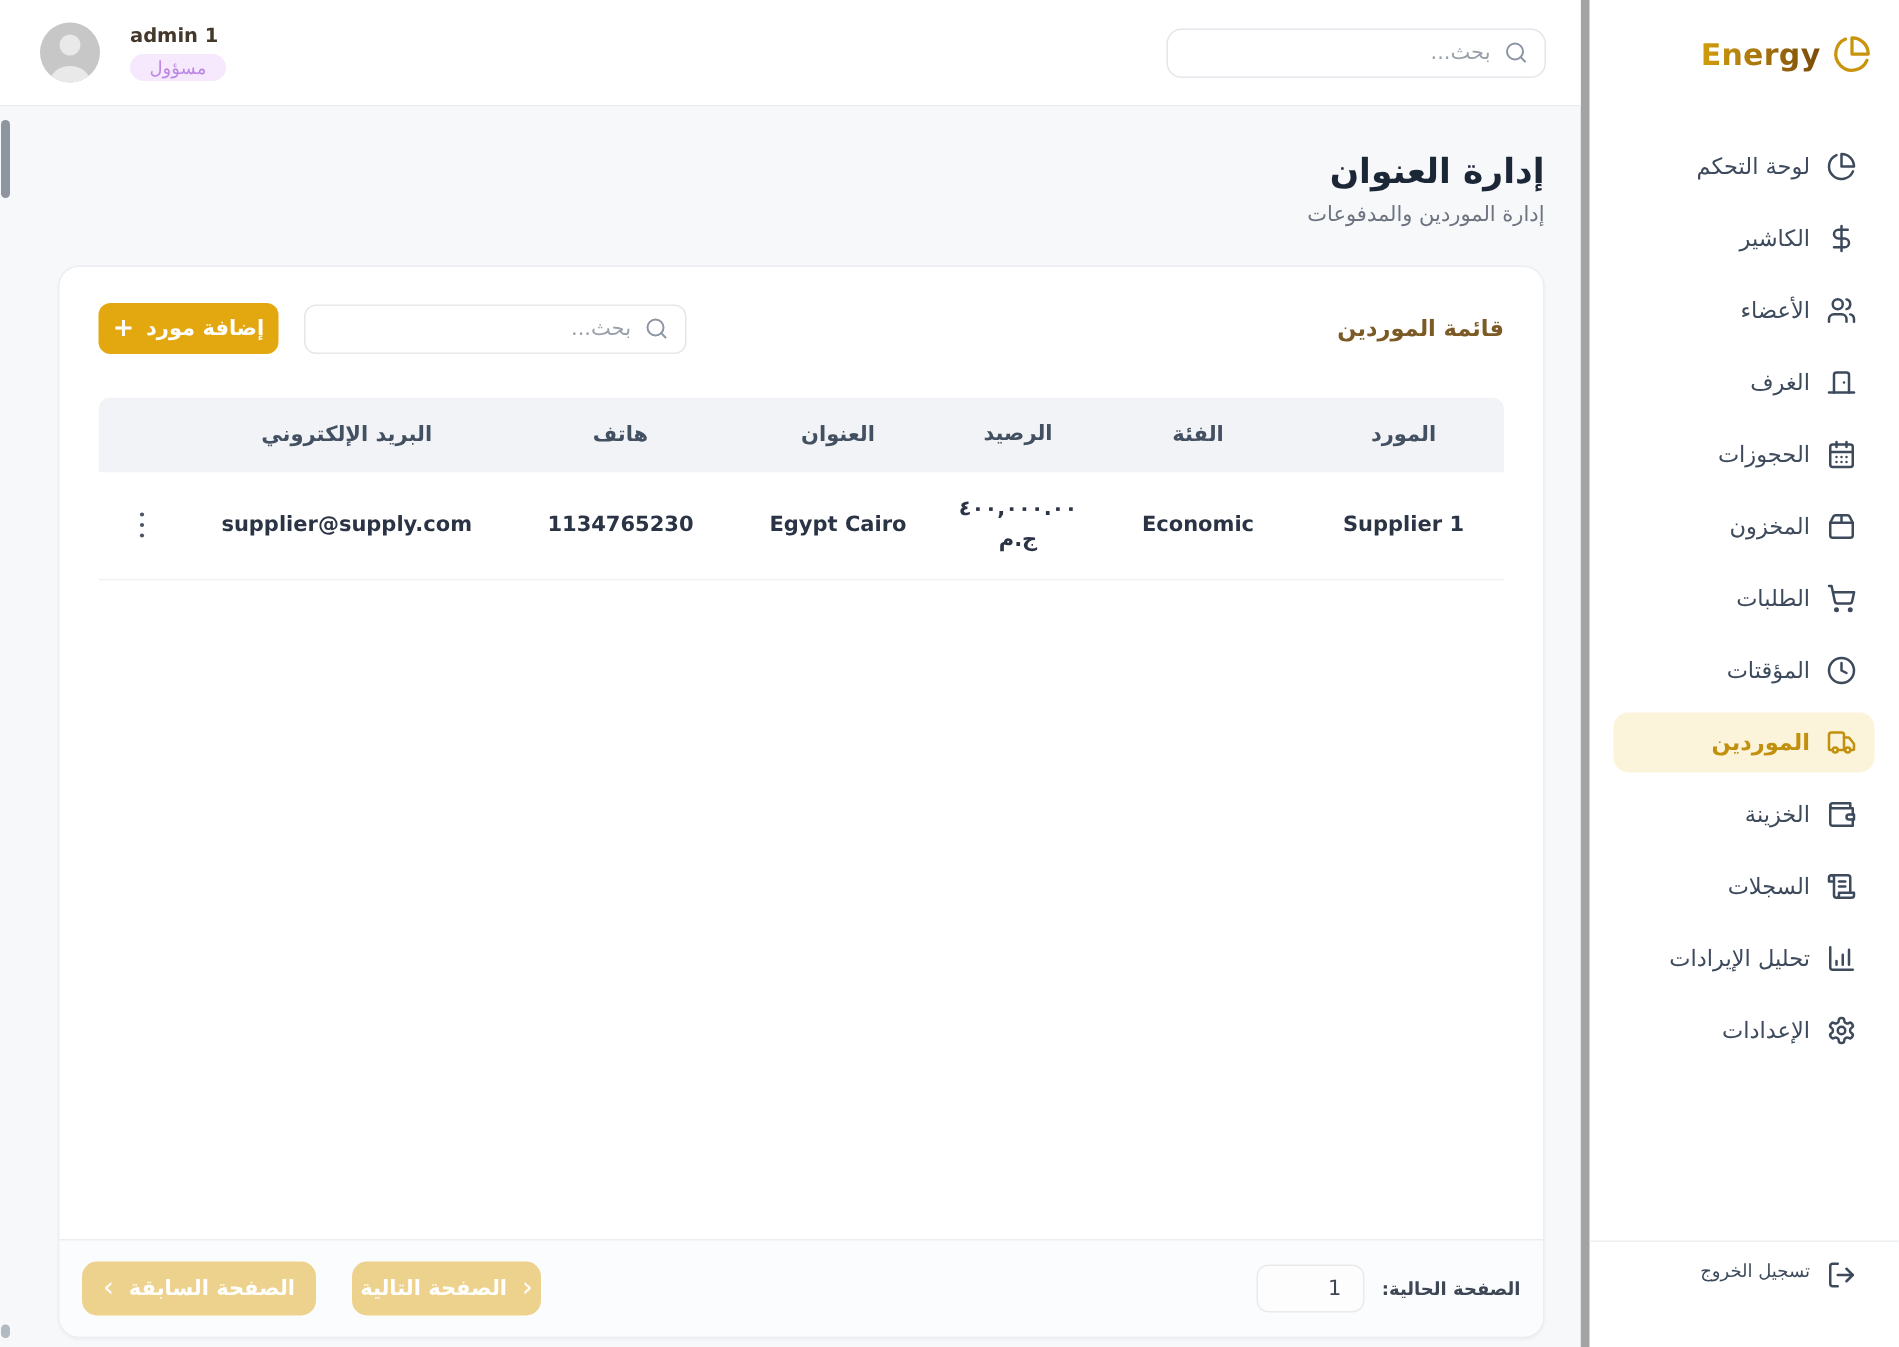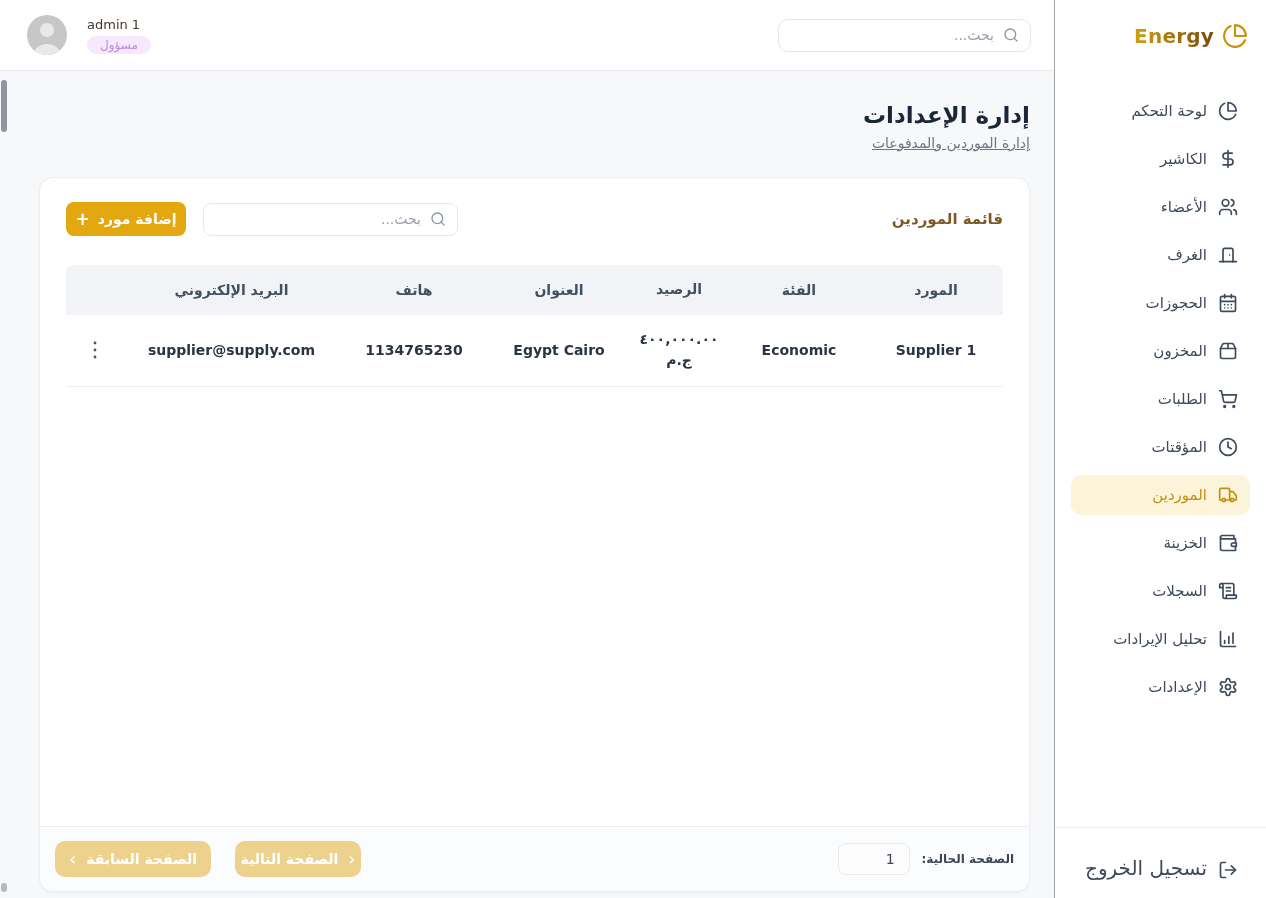--- a/index.html
+++ b/index.html
@@ -1,50 +1,50 @@
 <!DOCTYPE html>
 <html dir="rtl" lang="ar"><head>
 <meta charset="utf-8">
 <style>
   * { margin:0; padding:0; box-sizing:border-box; }
   html,body { width:1266px; height:898px; overflow:hidden; }
   body { font-family:"DejaVu Sans", sans-serif; background:#F7F8FA; color:#2D3748; direction:rtl; }
   .app { display:flex; width:1266px; height:898px; }
 
   
-  .sidebar { width:212px; height:898px; background:#FFFFFF; border-left:1px solid #a3a3a3; flex:0 0 212px; display:flex; flex-direction:column; }
+  .sidebar { width:212px; height:898px; background:#FFFFFF; border-left:6px solid #a3a3a3; flex:0 0 212px; display:flex; flex-direction:column; }
   .logo-row { height:71px; display:flex; align-items:center; padding:0 18px; gap:8px; }
   .logo-icon { width:26px; height:26px; color:#C9940B; flex:0 0 26px; }
   .logo-text { font-size:20px; font-weight:800; background:linear-gradient(270deg,#7A4A0B,#D29E0D); -webkit-background-clip:text; background-clip:text; -webkit-text-fill-color:transparent; letter-spacing:.2px; }
   nav { padding:20px 16px 0 16px; flex:1; }
   .nav-item { display:flex; align-items:center; gap:11px; height:40px; padding:0 12px; margin-bottom:8px; border-radius:10px; color:#3D4A5C; font-size:15px; cursor:pointer; }
   .nav-item .ic { width:20px; height:20px; flex:0 0 20px; display:flex; }
-  .nav-item.active { background:#FCF4DA; color:#C2900E; font-weight:400;padding-left:48px; }
+  .nav-item.active { background:#FCF4DA; color:#C2900E; font-weight:700;padding-left:48px; }
   .side-divider { border-top:1px solid #EDEFF2; margin:0 0 12px 0; }
-  .logout-row { display:flex; align-items:flex-end; gap:11px; height:40px; padding:0 28px; margin-bottom:18px; color:#3D4A5C; font-size:20px; cursor:pointer; }
+  .logout-row { display:flex; align-items:flex-start; gap:11px; height:40px; padding:0 28px; margin-bottom:18px; color:#3D4A5C; font-size:12px; cursor:pointer; }
   .logout-row .ic { width:20px; height:20px; display:flex; }
   svg.lucide { width:100%; height:100%; fill:none; stroke:currentColor; stroke-width:2; stroke-linecap:round; stroke-linejoin:round; }
 
   
   .main { flex:1; position:relative; height:898px; background:#F7F8FA; }
   header.topbar { height:71px; background:#FFFFFF; border-bottom:1px solid #E9ECF0; display:flex; align-items:center; justify-content:space-between; padding:0 23px 0 28px; }
   .search-wrap { position:relative; }
   .search-wrap .search-ic { position:absolute; right:12px; top:50%; transform:translateY(-50%); width:16px; height:16px; color:#8A94A3; }
   .search-input { width:253px; height:33px; border:1px solid #E3E6EA; border-radius:10px; background:#fff; padding:0 36px 0 12px; font-size:14px; color:#3D4A5C; outline:none; font-family:"DejaVu Sans",sans-serif; }
   .search-input::placeholder { color:#9AA1AB; }
   .user-block { display:flex; direction:ltr; align-items:center; gap:20px; }
   .avatar { width:40px; height:40px; border-radius:50%; background:#C7C7C7; overflow:hidden; display:flex; align-items:flex-end; justify-content:center; }
   .user-meta { display:flex; flex-direction:column; align-items:flex-start; gap:4px; }
-  .user-name { font-size:13px; font-weight:400; color:#43382A; direction:ltr; }
+  .user-name { font-size:13px; font-weight:700; color:#43382A; direction:ltr; }
   .role-badge { background:#F6E9FD; color:#BC87E3; font-size:12px; padding:2px 13px; border-radius:10px; }
 
   
   .content { padding:30px 24px 0 40px; }
   .page-title { font-size:23px; font-weight:800; color:#1B2637; line-height:1.3; }
-  .page-subtitle { font-size:14px; color:#6D7480; margin-top:4px;text-decoration:underline; }
+  .page-subtitle { font-size:14px; color:#6D7480; margin-top:4px; }
   .card { margin-top:26px; background:#FFFFFF; border:1px solid #ECEEF1; border-radius:14px; box-shadow:0 1px 2px rgba(20,30,50,.04); height:715px; padding:24px 26px 0 26px; display:flex; flex-direction:column; overflow:hidden; }
   .card-head { display:flex; align-items:center; height:35px; }
   .card-title { font-size:15px; font-weight:700; color:#7B5A25; }
   .card-head .spacer { flex:1; }
   .card-search .search-input { width:255px; height:33px; border-radius:8px; border-color:#E5E7EB; }
   .add-btn { width:120px; height:34px; margin-right:17px; background:#E3A80F; color:#fff; border:none; border-radius:8px; font-size:14px; font-weight:700; display:flex; direction:ltr; align-items:center; justify-content:center; gap:8px; cursor:pointer; font-family:"DejaVu Sans",sans-serif; }
   .add-btn .plus { font-size:17px; font-weight:700; line-height:1; }
 
   
   .table { margin-top:28px; border-radius:8px 8px 0 0; overflow:hidden; flex:1; display:flex; flex-direction:column; }
@@ -256,21 +256,21 @@
           </svg>
         </div>
         <div class="user-meta">
           <span class="user-name">admin 1</span>
           <span class="role-badge">مسؤول</span>
         </div>
       </div>
     </header>
 
     <div class="content">
-      <h1 class="page-title">إدارة الإعدادات</h1>
+      <h1 class="page-title">إدارة العنوان</h1>
       <p class="page-subtitle">إدارة الموردين والمدفوعات</p>
 
       <div class="card">
         <div class="card-head">
           <span class="card-title">قائمة الموردين</span>
           <span class="spacer"></span>
           <div class="search-wrap card-search">
             <input class="search-input" type="text" placeholder="بحث..." style="">
             <span class="search-ic"><svg class="lucide" viewBox="0 0 24 24">
                   <circle cx="11" cy="11" r="8"></circle>

